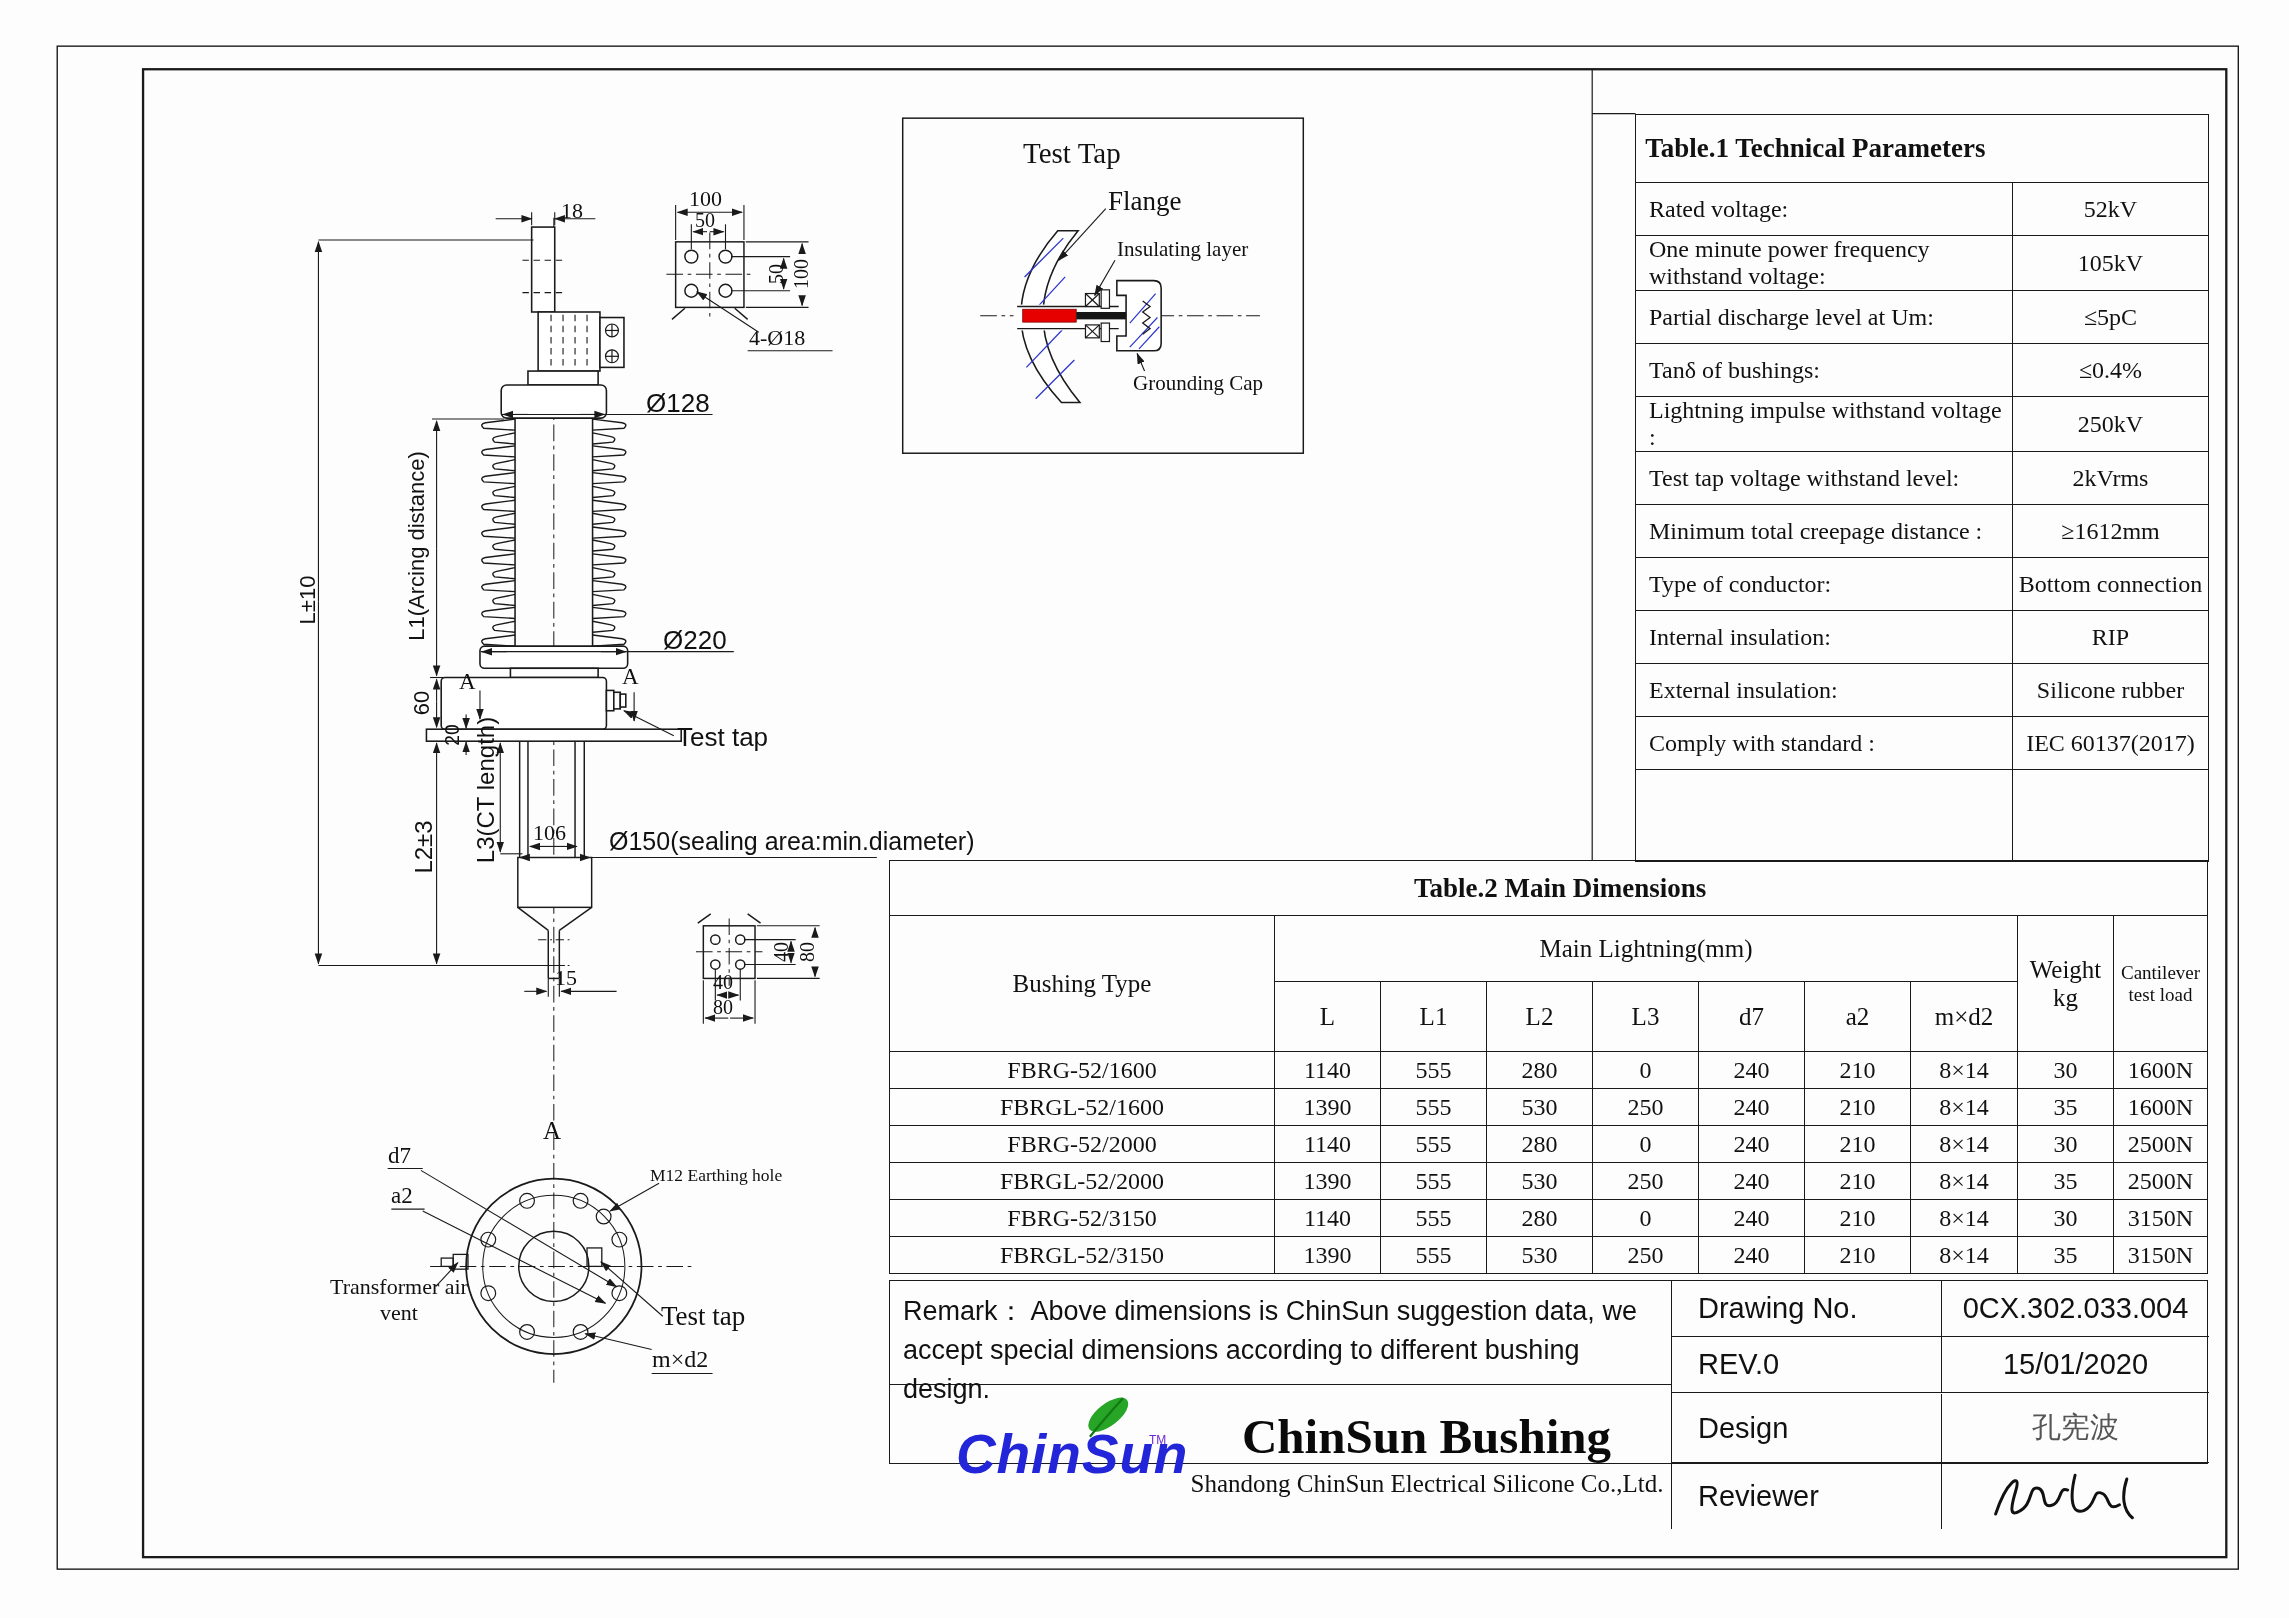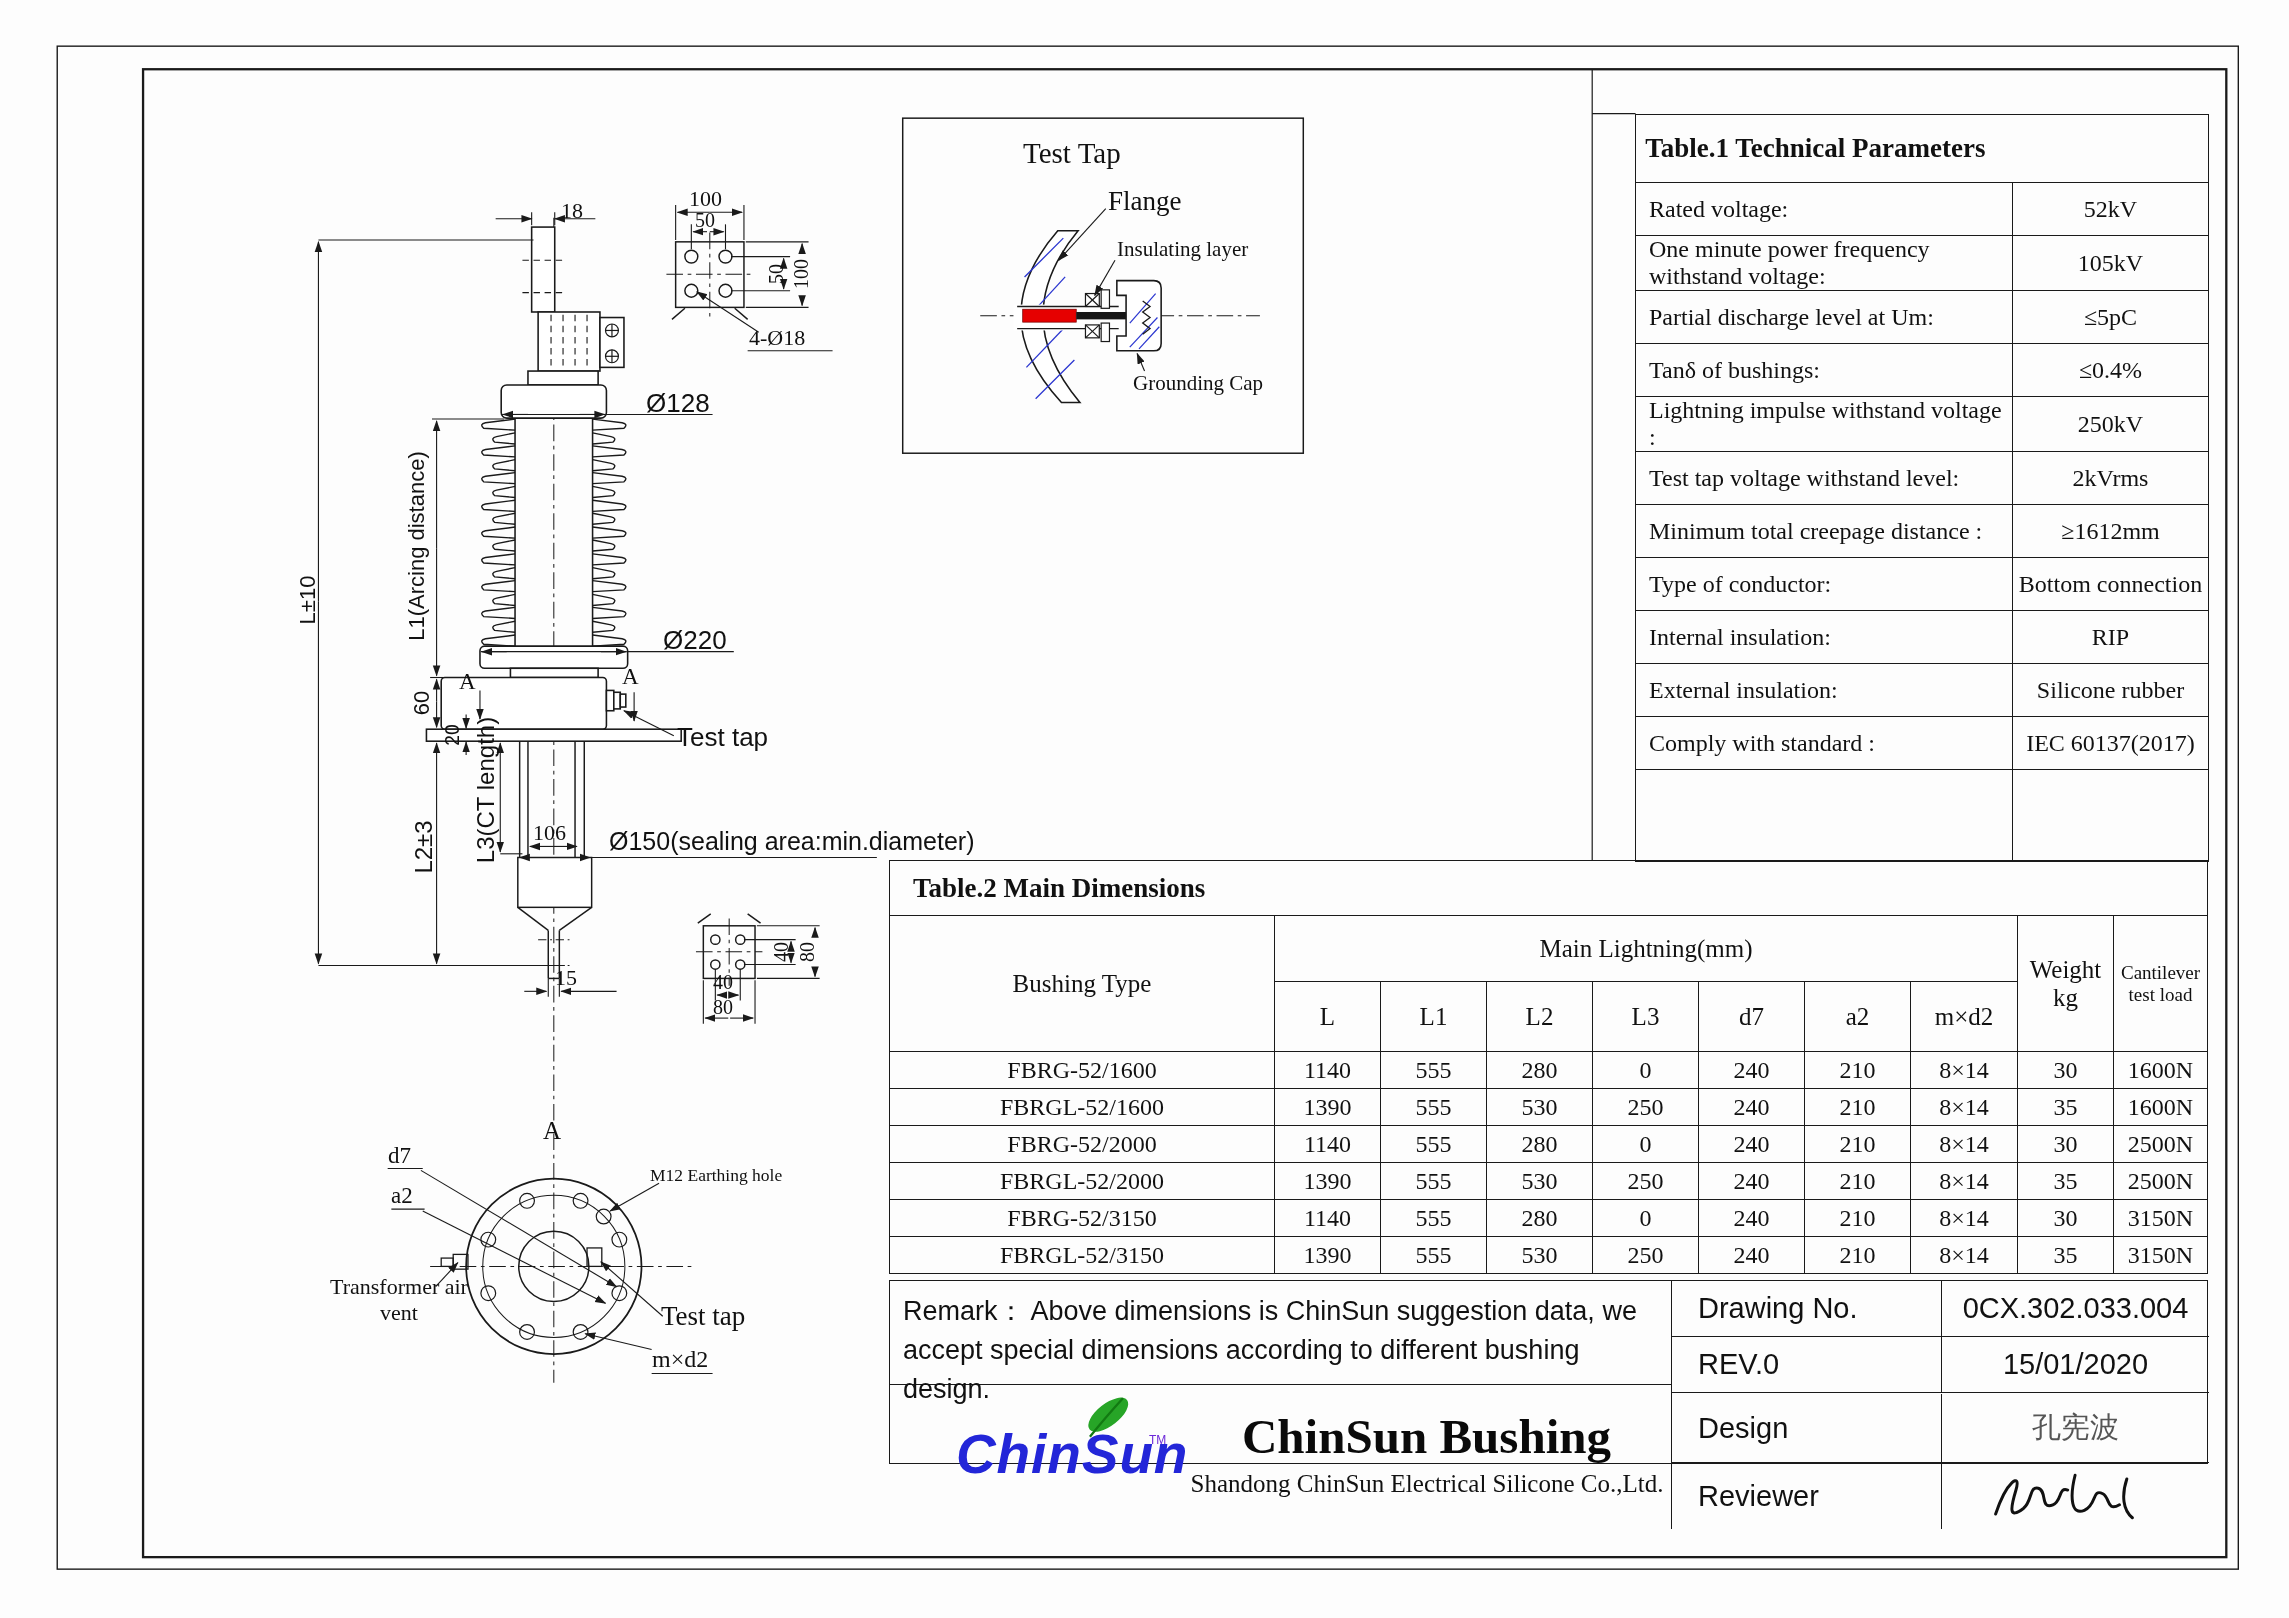--- a/index.html
+++ b/index.html
@@ -17,21 +17,21 @@
   table{border-collapse:collapse;position:absolute;table-layout:fixed;background:#fff0}
   td,th{border:1.8px solid #1a1a1a;font-weight:normal;overflow:hidden}
   #t1{left:1635px;top:114px;width:572px}
   #t1 .tt{font:bold 27px "Liberation Serif",serif;text-align:left;padding-left:9.2px;height:68px}
   #t1 td{font:24px "Liberation Serif",serif}
   #t1 td.l{text-align:left;padding-left:13px;width:377px}
   #t1 td.v{text-align:center;width:196px}
   #t1 tr{height:53px}
   #t1 tr.last{height:92px}
   #t2{left:889px;top:860px;width:1319px}
-  #t2 .tt{font:bold 27px "Liberation Serif",serif;text-align:left;padding-left:23px;height:55px}
+  #t2 .tt{font:bold 27px "Liberation Serif",serif;text-align:center;padding-left:23px;height:55px}
   #t2 th{font:25px "Liberation Serif",serif;text-align:center}
   #t2 td{font:24px "Liberation Serif",serif;text-align:center}
   #t2 tr.h1{height:66px} #t2 tr.h2{height:70px} #t2 tr.d{height:37px}
   #t2 .cant{font-size:19px;white-space:normal;padding:0 3.7px}
   
   #tblock{position:absolute;left:889px;top:1280px;width:1319px;height:184px;border:1.8px solid #1a1a1a;
           font-family:"Liberation Sans",sans-serif}
   #tblock .cell{position:absolute}
   .bR{border-right:1.8px solid #1a1a1a}.bB{border-bottom:1.8px solid #1a1a1a}
   .remark{left:0;top:0;width:782px;height:104px;font:27px "Liberation Sans",sans-serif;

